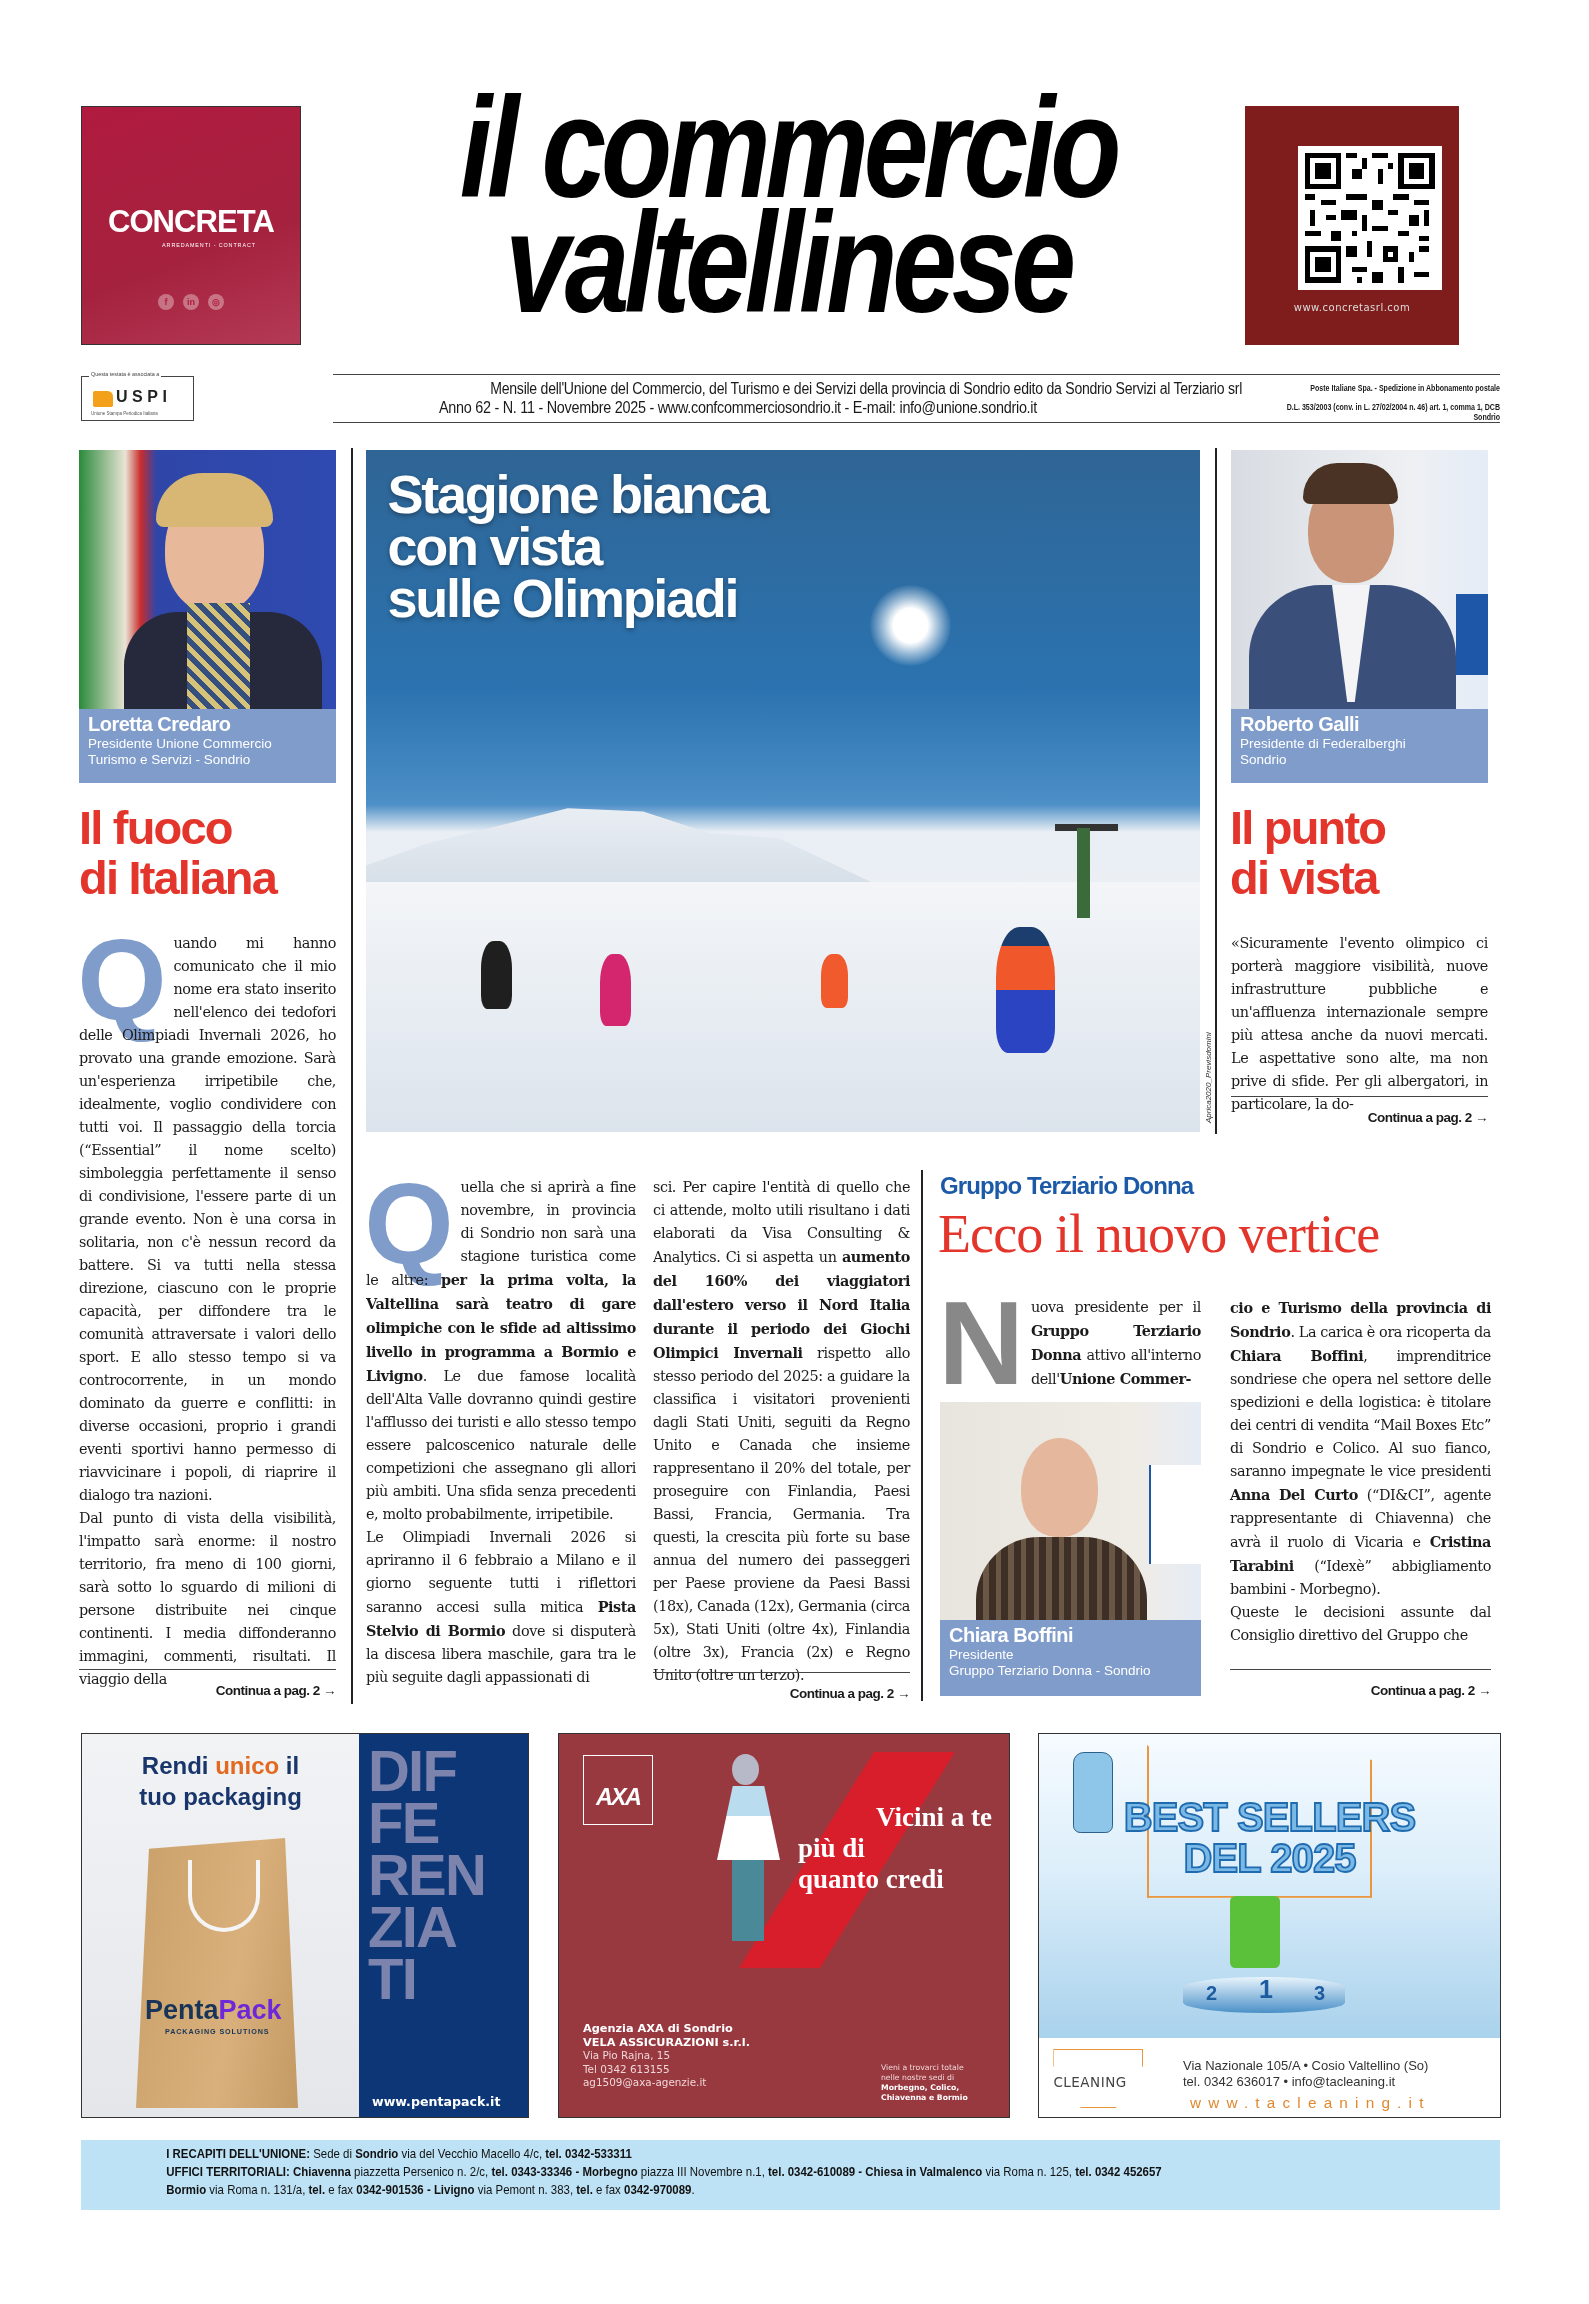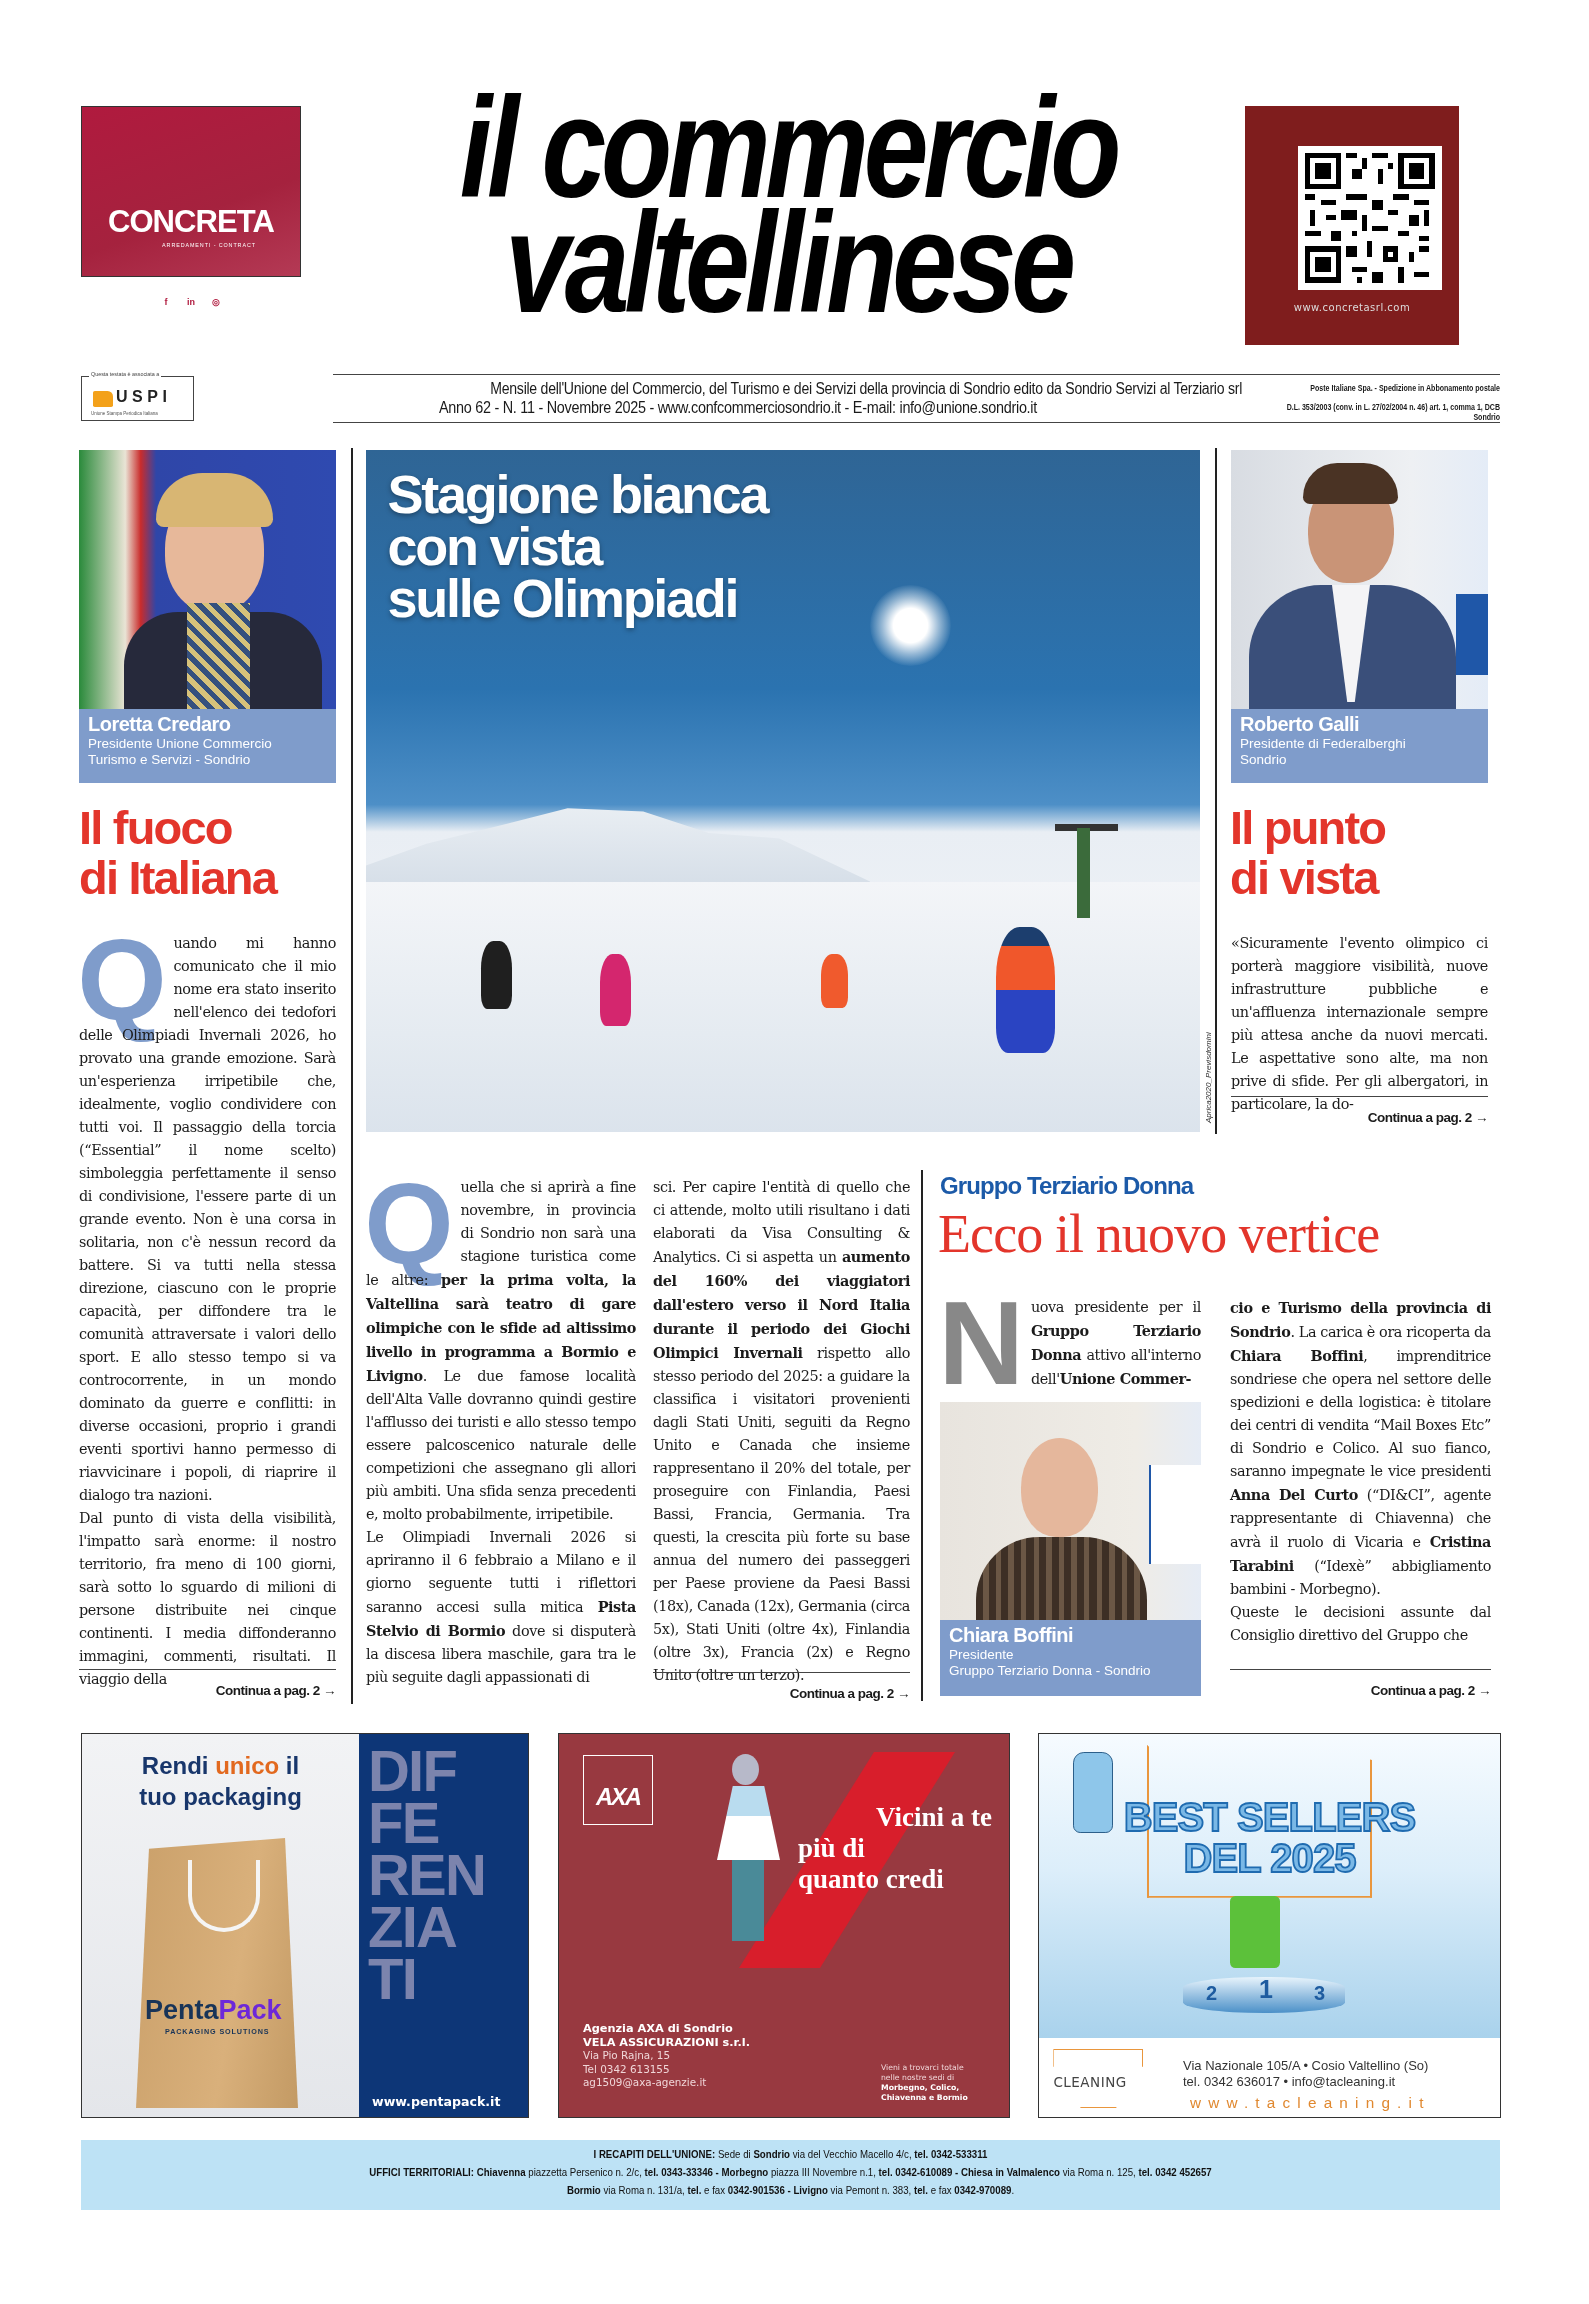--- a/index.html
+++ b/index.html
@@ -1,21 +1,21 @@
 <!DOCTYPE html>
 <html style="font-size:14.4px"><head>
 <meta charset="utf-8">
 <style>
   * { box-sizing: border-box; margin: 0; padding: 0; }
   html, body { width: 1590px; height: 2304px; background: #ffffff; overflow: hidden; }
   body { position: relative; font-family: "DejaVu Serif", serif; color: #1a1a1a; }
   .abs { position: absolute; }
 
   
-  #ad-concreta { left: 81px; top: 106px; width: 220px; height: 171px; background: linear-gradient(160deg,#b01a3e 0%,#a5223e 60%,#b43a55 100%); border: 0.9px solid #333; }
+  #ad-concreta { left: 81px; top: 106px; width: 220px; height: 239px; background: linear-gradient(160deg,#b01a3e 0%,#a5223e 60%,#b43a55 100%); border: 0.9px solid #333; }
   #ad-concreta .logo { position: absolute; left: 0; right: 0; top: 97px; text-align: center; color: #fff; font-family: "Liberation Sans", sans-serif; font-weight: bold; font-size: 31px; letter-spacing: -0.9px; }
   #ad-concreta .sub { position: absolute; left: 0; right: 0; top: 135px; text-align: center; color: #fff; font-family: "Liberation Sans", sans-serif; font-size: 5.4px; letter-spacing: 0.9px; padding-left: 36px; }
   #ad-concreta .social { position: absolute; left: 0; right: 0; top: 187px; display: flex; justify-content: center; gap: 9px; }
   #ad-concreta .social span { width: 16px; height: 16px; border-radius: 50%; background: rgba(255,255,255,0.35); color: #b01a3e; font-size: 9px; font-family: "Liberation Sans", sans-serif; font-weight: bold; display: flex; align-items: center; justify-content: center; }
 
   #masthead-title { left: 356px; top: 90px; width: 864px; text-align: center; font-family: "Liberation Sans", sans-serif; font-weight: bold; font-style: italic; color: #000; font-size: 142px; line-height: 115px; letter-spacing: -6.3px; transform: scaleX(0.82); transform-origin: center top; }
 
   #ad-qr { left: 1245px; top: 106px; width: 214px; height: 239px; background: #7f1d1d; }
   #ad-qr .qr { position: absolute; left: 53px; top: 40px; width: 144px; height: 144px; background: #fff; padding: 7.2px; }
   #ad-qr .qr svg { width: 100%; height: 100%; display: block; }
@@ -102,21 +102,21 @@
   #ad-tac .bottle { position: absolute; left: 34px; top: 18px; width: 40px; height: 81px; background: #8ec6ea; border-radius: 10.8px 10.8px 7.2px 7.2px; border: 1.8px solid #2c5f8a; }
   #ad-tac .podium { position: absolute; left: 144px; top: 243px; width: 162px; height: 36px; background: linear-gradient(180deg,#e8f4fc,#4b90c8); border-radius: 50% / 30%; }
   #ad-tac .jug { position: absolute; left: 191px; top: 162px; width: 50px; height: 72px; background: #5cc13a; border-radius: 5.4px; }
   #ad-tac .p-num { position: absolute; top: 248px; font-family: "Liberation Sans", sans-serif; font-weight: bold; color: #1e5ca0; font-size: 20px; }
   #ad-tac .tlogo { position: absolute; left: 14.4px; top: 315px; width: 90px; height: 59px; border: 1.8px solid #e9963d; clip-path: polygon(0 0,100% 0,100% 30%,70% 30%,70% 100%,30% 100%,30% 30%,0 30%); }
   #ad-tac .tlogo-word { position: absolute; left: 14.4px; top: 340px; font-family: "DejaVu Sans", sans-serif; font-size: 13.5px; color: #444; letter-spacing: 0.5px; }
   #ad-tac .addr { position: absolute; left: 144px; top: 324px; font-family: "Liberation Sans", sans-serif; font-size: 13px; color: #333; line-height: 16px; }
   #ad-tac .web { position: absolute; left: 151px; top: 360px; font-family: "Liberation Sans", sans-serif; font-size: 15.3px; color: #e0882f; letter-spacing: 7.2px; }
 
   
-  #footer { left: 81px; top: 2140px; width: 1419px; height: 70px; background: #bde2f5; font-family: "Liberation Sans", sans-serif; font-size: 11px; line-height: 18px; text-align: center; padding-top: 5.4px; color: #111; }
+  #footer { left: 81px; top: 2140px; width: 1419px; height: 70px; background: #bde2f5; font-family: "Liberation Sans", sans-serif; font-size: 13px; line-height: 18px; text-align: left; padding-top: 5.4px; color: #111; }
   #footer .line { transform: scaleX(0.88); white-space: nowrap; }
   #footer b { font-weight: bold; }
 </style>
 </head>
 <body>
 
 <div id="ad-concreta" class="abs">
   <div class="logo">CONCRETA</div>
   <div class="sub">ARREDAMENTI - CONTRACT</div>
   <div class="social">

